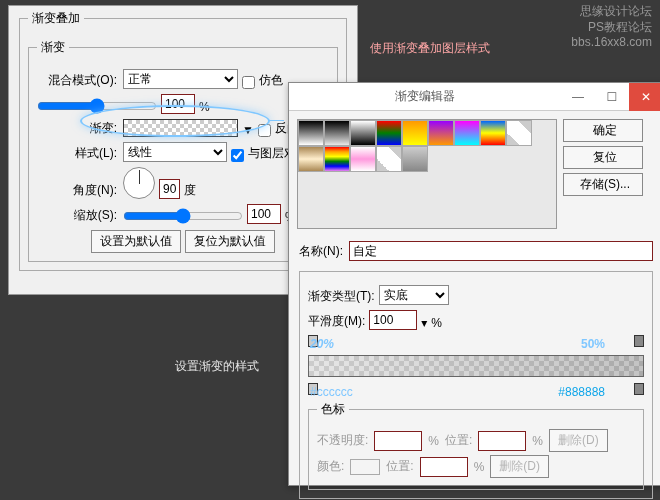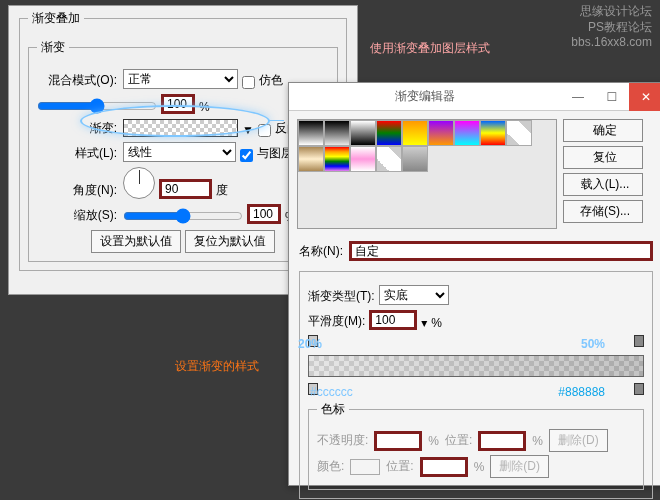--- a/index.html
+++ b/index.html
@@ -1,31 +1,31 @@
 <!DOCTYPE html>
 <html><head>
 <meta charset="utf-8">
 <style>
 * { box-sizing: border-box; margin: 0; padding: 0; font-family: "Microsoft YaHei", SimSun, sans-serif; font-size: 12px; }
 body { background: #3a3a3a; width: 660px; height: 500px; position: relative; overflow: hidden; }
 .watermark { position: absolute; top: 4px; right: 8px; color: #999; text-align: right; line-height: 1.3; }
 .caption1 { position: absolute; top: 40px; left: 370px; color: #fca5a5; }
-.caption2 { position: absolute; top: 358px; left: 175px; color: #f97316; }
-.ann1 { position: absolute; top: 337px; left: 298px; color: #7fc7ff; font-weight: bold; }
+.caption2 { position: absolute; top: 358px; left: 175px; color: #e5e5e5; }
+.ann1 { position: absolute; top: 337px; left: 310px; color: #7fc7ff; font-weight: bold; font-style: italic; }
 .ann2 { position: absolute; top: 337px; right: 55px; color: #7fc7ff; font-weight: bold; }
 .ann3 { position: absolute; top: 385px; left: 310px; color: #7fc7ff; }
 .ann4 { position: absolute; top: 385px; right: 55px; color: #0ea5e9; }
 .panel1 { position: absolute; top: 5px; left: 8px; width: 350px; height: 290px; background: #f0f0f0; border: 1px solid #999; padding: 4px 10px; }
 fieldset { border: 1px solid #aaa; padding: 8px; margin: 0; }
 legend { padding: 0 4px; }
 .inner-fs { margin-top: 4px; }
 .row { display: flex; align-items: flex-end; margin: 5px 0; gap: 4px; }
 .lbl { width: 82px; text-align: right; padding-right: 2px; }
 select { border: 1px solid #888; background: #fff; height: 20px; }
-input[type=text] { border: 3px solid #7f1d1d; background: #fff; height: 20px; padding: 0 3px; }
+input[type=text] { border: 1px solid #7f1d1d; background: #fff; height: 20px; padding: 0 3px; }
 .btn { border: 1px solid #888; background: #f7f7f7; padding: 2px 8px; cursor: pointer; }
 .grad-swatch { width: 115px; height: 18px; border: 1px solid #333; background-image:
   linear-gradient(45deg,#ccc 25%,transparent 25%,transparent 75%,#ccc 75%,#ccc),
   linear-gradient(45deg,#ccc 25%,#fff 25%,#fff 75%,#ccc 75%,#ccc);
   background-size: 8px 8px; background-position: 0 0, 4px 4px; }
 .highlight { position: absolute; border: 2px solid #7fc7ff; border-radius: 50%/50%; pointer-events: none; box-shadow: 0 0 8px rgba(127,199,255,.6); }
 .connector { position: absolute; height: 1px; background: #7fc7ff; }
 .angle-dial { width: 32px; height: 32px; border: 1px solid #888; border-radius: 50%; background: #fff; position: relative; display: inline-block; }
 .angle-dial::after { content: ''; position: absolute; width: 1px; height: 14px; background: #333; top: 2px; left: 50%; }
 .slider { width: 120px; }
@@ -90,29 +90,29 @@
       <div class="row" style="position:relative">
         <span class="lbl">渐变:</span>
         <span class="grad-swatch"></span>
         <span>▼</span>
         <input type="checkbox" style="">
         <span>反向(R)</span>
       </div>
 
       <div class="row">
         <span class="lbl">样式(L):</span>
-        <select style="width:113px"><option>线性</option></select>
+        <select style="width:104px"><option>线性</option></select>
         <input type="checkbox" checked="" style="">
         <span>与图层对齐(I)</span>
       </div>
 
       <div class="row">
         <span class="lbl">角度(N):</span>
         <span class="angle-dial"></span>
-        <input type="text" style="width: 53px;" value="90">
+        <input type="text" style="width: 21px;" value="90">
         <span>度</span>
       </div>
 
       <div class="row">
         <span class="lbl">缩放(S):</span>
         <input type="range" class="slider" value="50" style="">
         <input type="text" style="width: 34px;" value="100">
         <span>%</span>
       </div>
 
@@ -152,21 +152,20 @@
         <div class="sw" style="background:linear-gradient(#a85,#fec,#a85)"></div>
         <div class="sw" style="background:linear-gradient(red,orange,yellow,green,blue,violet)"></div>
         <div class="sw" style="background:linear-gradient(#fff,#f9d,#fff)"></div>
         <div class="sw" style="background:linear-gradient(45deg,#ccc 25%,#fff 25%,#fff 75%,#ccc 75%)"></div>
         <div class="sw" style="background:linear-gradient(#ccc,#888)"></div>
       </div>
     </div>
     <div class="sidebtns">
       <button class="btn">确定</button>
       <button class="btn">复位</button>
-      <button class="btn">载入(L)...</button>
       <button class="btn">存储(S)...</button>
     </div>
   </div>
 
   <div class="namerow">
     <span>名称(N):</span>
     <input type="text" style="flex: 1 1 0%;" value="自定">
   </div>
 
   <div class="editbox">

